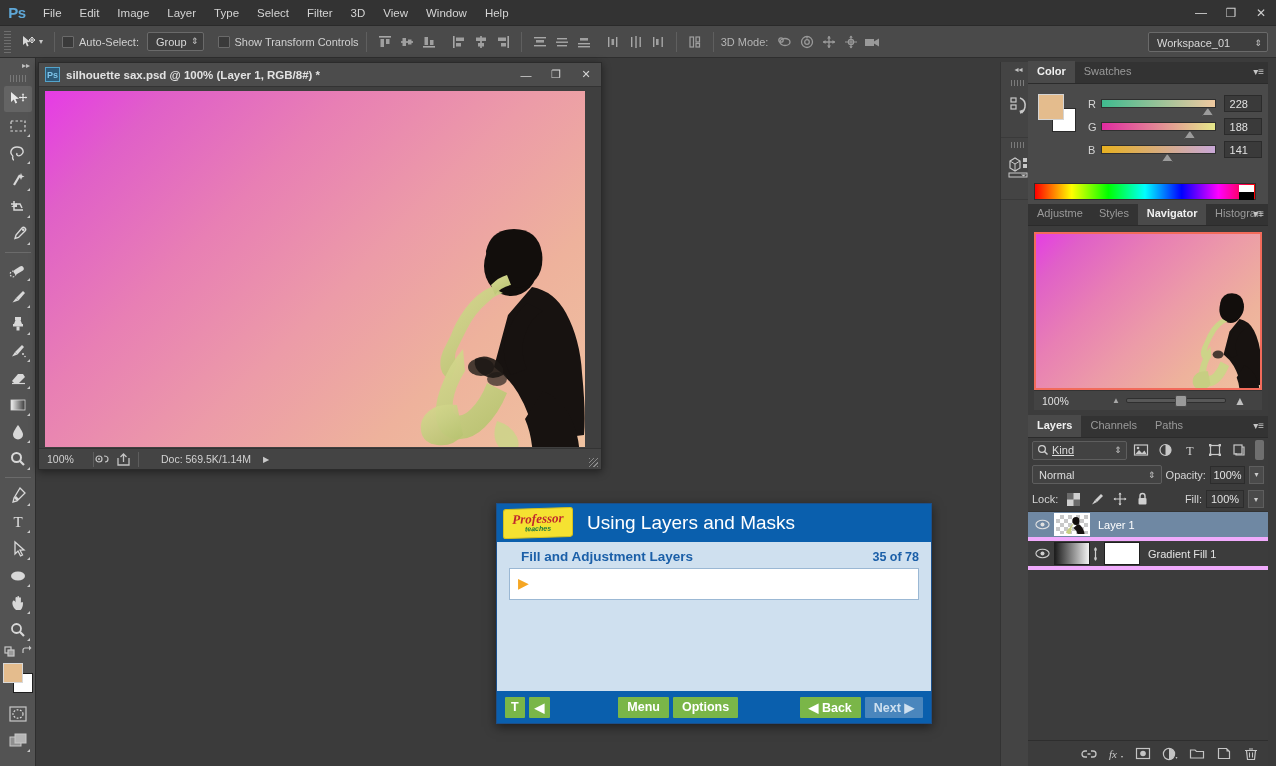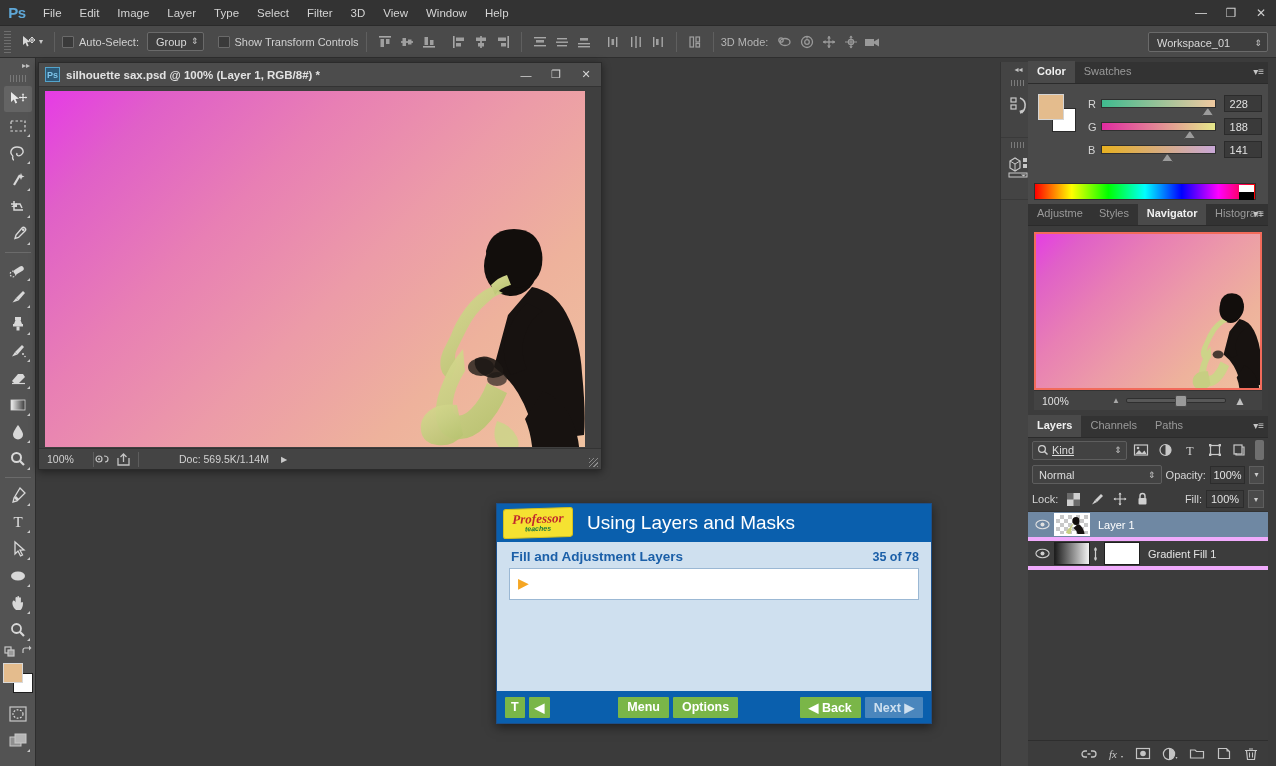--- a/index.html
+++ b/index.html
@@ -129,21 +129,21 @@
       #ec9ba8 55%, #eeb29c 76%, #efc2a0 100%);
   }
   .doc-status {
     position: absolute; left: 0; bottom: 0; width: 100%; height: 21px;
     background: #444444; display: flex; align-items: center;
     border-top: 1px solid #333; font-size: 10.5px; color: #d2d2d2;
   }
   .ds-zoom { width: 54px; padding-left: 8px; }
   .ds-sep { width: 1px; height: 15px; background: #5d5d5d; }
   .ds-ico { width: 22px; text-align: center; color: #c4c4c4; font-size: 11px; }
-  .ds-doc { margin-left: 40px; }
+  .ds-doc { margin-left: 22px; }
   .ds-arrow { margin-left: 12px; color: #c9c9c9; font-size: 8px; }
   .ds-resize { position: absolute; right: 3px; bottom: 2px; width: 9px; height: 9px;
     background: repeating-linear-gradient(135deg, #8a8a8a 0 1px, transparent 1px 3px); }
 
   
   .minidock {
     position: absolute; right: 240px; top: 62px; width: 36px; height: 704px;
     background: #444444; border-left: 1px solid #333;
   }
   .md-top { height: 14px; display:flex; align-items:center; justify-content:center;
@@ -286,21 +286,21 @@
     display: flex; flex-direction: column; align-items: center; justify-content: center;
     transform: skewY(-2deg); position: relative; border: 1px solid #d4c01e;
   }
   .tut-logo-1 { color: #c1272d; font-size: 13px; font-weight: bold;
     font-family: "Liberation Serif", serif; font-style: italic; line-height: 12px; }
   .tut-logo-2 { color: #1b7a3f; font-size: 7px; font-weight: bold;
     font-style: italic; line-height: 8px; }
   .tut-title { color: #ffffff; font-size: 19px; margin-left: 14px; }
   .tut-sub {
     display: flex; align-items: center; justify-content: space-between;
-    padding: 7px 12px 2px 14px;
+    padding: 7px 12px 2px 24px;
   }
   .tut-sub-l { color: #1b5fa8; font-size: 13.5px; font-weight: bold; }
   .tut-sub-r { color: #1b5fa8; font-size: 12.5px; font-weight: bold; }
   .tut-body {
     padding: 4px 14px 6px 14px; color: #101010; font-size: 12px;
     font-weight: bold; line-height: 16.5px;
   }
   .tut-instr {
     margin: 2px 12px 0 12px; background: #ffffff; border: 1px solid #9bb8d4;
     padding: 7px 8px 8px 8px; display: flex; gap: 8px;

